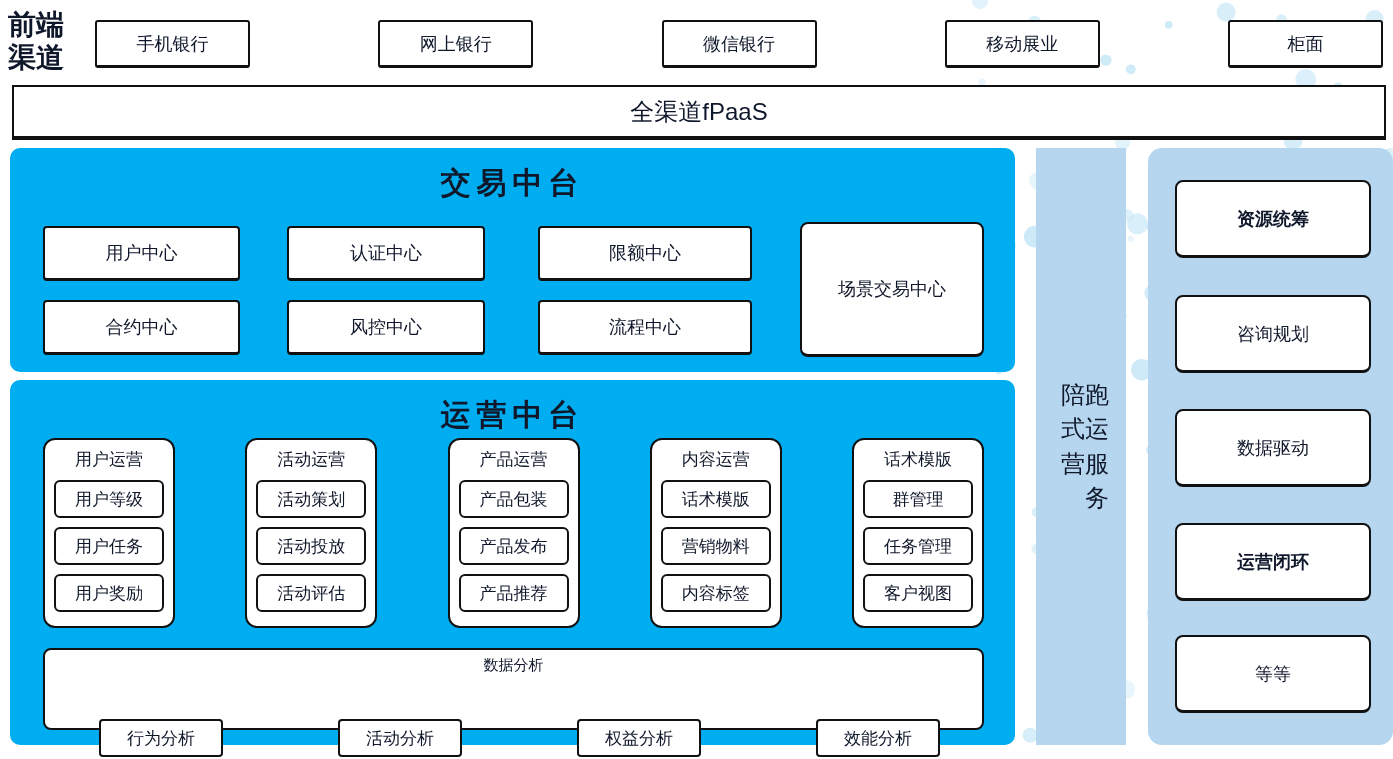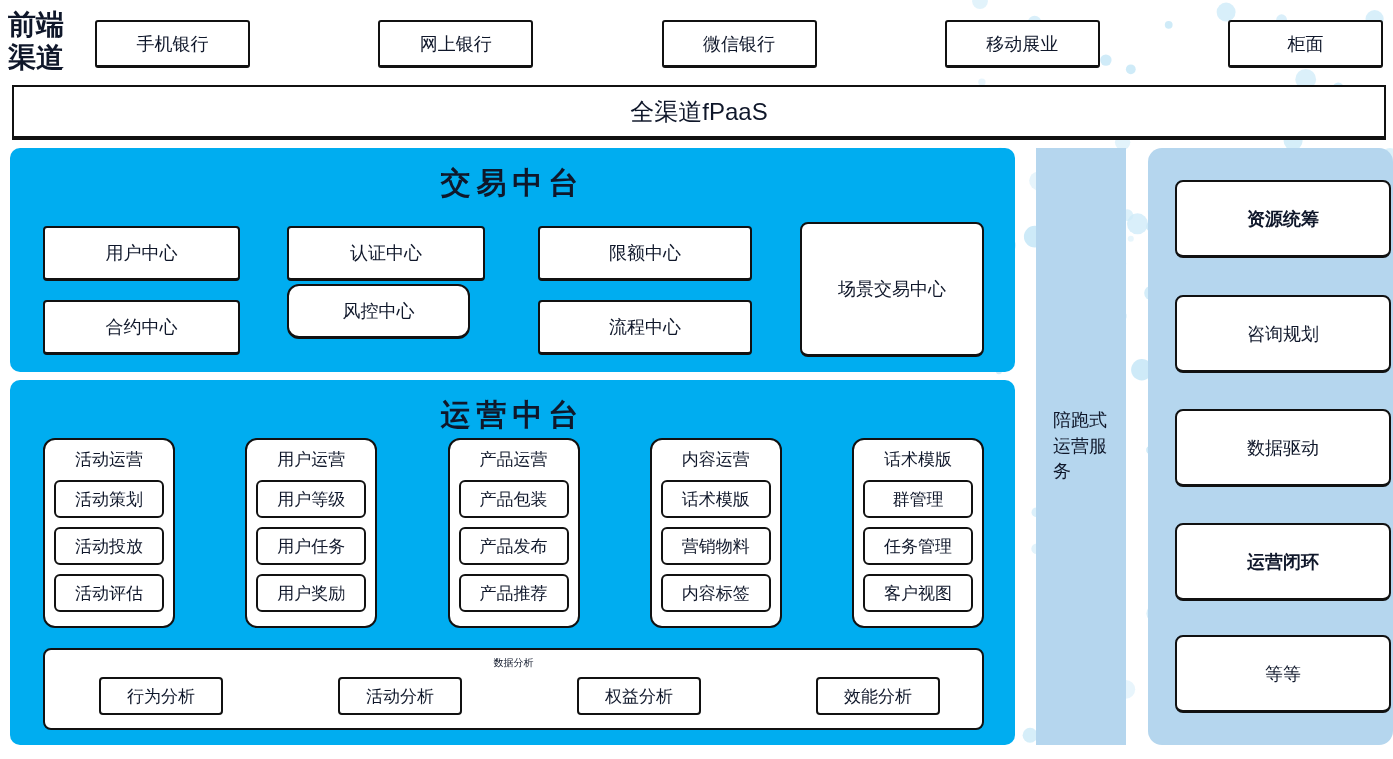--- a/index.html
+++ b/index.html
@@ -52,21 +52,21 @@
   }
   .node{
     position:absolute;background:#fff;border:2.5px solid var(--border);
     border-bottom-width:3.5px;border-radius:4px;
     display:flex;align-items:center;justify-content:center;font-size:18px;
   }
   .n-r1c1{left:33px;top:78px;width:197px;height:55px;}
   .n-r1c2{left:277px;top:78px;width:198px;height:55px;}
   .n-r1c3{left:528px;top:78px;width:214px;height:55px;}
   .n-r2c1{left:33px;top:152px;width:197px;height:55px;}
-  .n-r2c2{left:277px;top:136px;width:183px;height:55px;border-radius:12px;}
+  .n-r2c2{left:277px;top:152px;width:198px;height:55px;}
   .n-r2c3{left:528px;top:152px;width:214px;height:55px;}
   .n-scenario{left:790px;top:74px;width:184px;height:135px;border-radius:8px;border-bottom-width:3px;}
 
   
   .opcols{
     position:absolute;left:33px;top:58px;width:941px;height:192px;
     display:flex;justify-content:space-between;
   }
   .opcol{
     width:132px;height:190px;background:#fff;border:2.5px solid var(--border);
@@ -77,41 +77,41 @@
     width:110px;height:38px;margin:9px auto 0;background:#fff;
     border:2px solid var(--border);border-radius:6px;
     display:flex;align-items:center;justify-content:center;font-size:17px;
   }
 
   
   .analysis{
     position:absolute;left:33px;top:268px;width:941px;height:82px;
     background:#fff;border:2.5px solid var(--border);border-radius:8px;
   }
-  .analysis-label{text-align:center;font-size:10px;padding-top:6px;}
+  .analysis-label{text-align:center;font-size:15px;padding-top:6px;}
   .analysis-row{display:flex;justify-content:space-between;padding:7px 42px 0 54px;}
   .anitem{
     width:124px;height:38px;background:#fff;border:2px solid var(--border);
-    border-radius:4px;display:flex;align-items:center;justify-content:center;font-size:17px;
+    border-radius:4px;display:flex;align-items:center;justify-content:center;font-size:17px;margin-top:37px;
   }
 
   
   .runbar{
     position:absolute;left:1036px;top:148px;width:90px;height:597px;z-index:1;
     background:var(--panel-blue);display:flex;align-items:center;justify-content:center;
   }
   .runbar-text{
-    width:56px;font-size:18px;line-height:1.42;text-align:left;word-break:break-all;
+    width:56px;font-size:24px;line-height:1.42;text-align:right;word-break:break-all;
   }
   .services{
     position:absolute;left:1148px;top:148px;width:245px;height:597px;z-index:1;
     background:var(--panel-blue);border-radius:14px;
   }
   .svcbox{
-    position:absolute;left:27px;width:216px;height:78px;background:#fff;
+    position:absolute;left:27px;width:196px;height:78px;background:#fff;
     border:2.5px solid var(--border);border-bottom-width:3.5px;border-radius:8px;
     display:flex;align-items:center;justify-content:center;font-size:18px;
   }
   .svc-0{top:32px;} .svc-1{top:147px;} .svc-2{top:261px;} .svc-3{top:375px;} .svc-4{top:487px;}
   .bold{font-weight:700;}
 </style>
 </head>
 <body>
 
 <div class="stage">
@@ -279,30 +279,30 @@
     <div class="node n-r2c2">风控中心</div>
     <div class="node n-r2c3">流程中心</div>
     <div class="node n-scenario">场景交易中心</div>
   </section>
 
   <section class="operation">
     <h2 class="section-title">运营中台</h2>
 
     <div class="opcols">
       <div class="opcol">
+        <div class="opcol-header">用户运营</div>
+        <div class="opitem">用户等级</div>
+        <div class="opitem">用户任务</div>
+        <div class="opitem">用户奖励</div>
+      </div>
+      <div class="opcol">
         <div class="opcol-header">活动运营</div>
         <div class="opitem">活动策划</div>
         <div class="opitem">活动投放</div>
         <div class="opitem">活动评估</div>
-      </div>
-      <div class="opcol">
-        <div class="opcol-header">用户运营</div>
-        <div class="opitem">用户等级</div>
-        <div class="opitem">用户任务</div>
-        <div class="opitem">用户奖励</div>
       </div>
       <div class="opcol">
         <div class="opcol-header">产品运营</div>
         <div class="opitem">产品包装</div>
         <div class="opitem">产品发布</div>
         <div class="opitem">产品推荐</div>
       </div>
       <div class="opcol">
         <div class="opcol-header">内容运营</div>
         <div class="opitem">话术模版</div>

